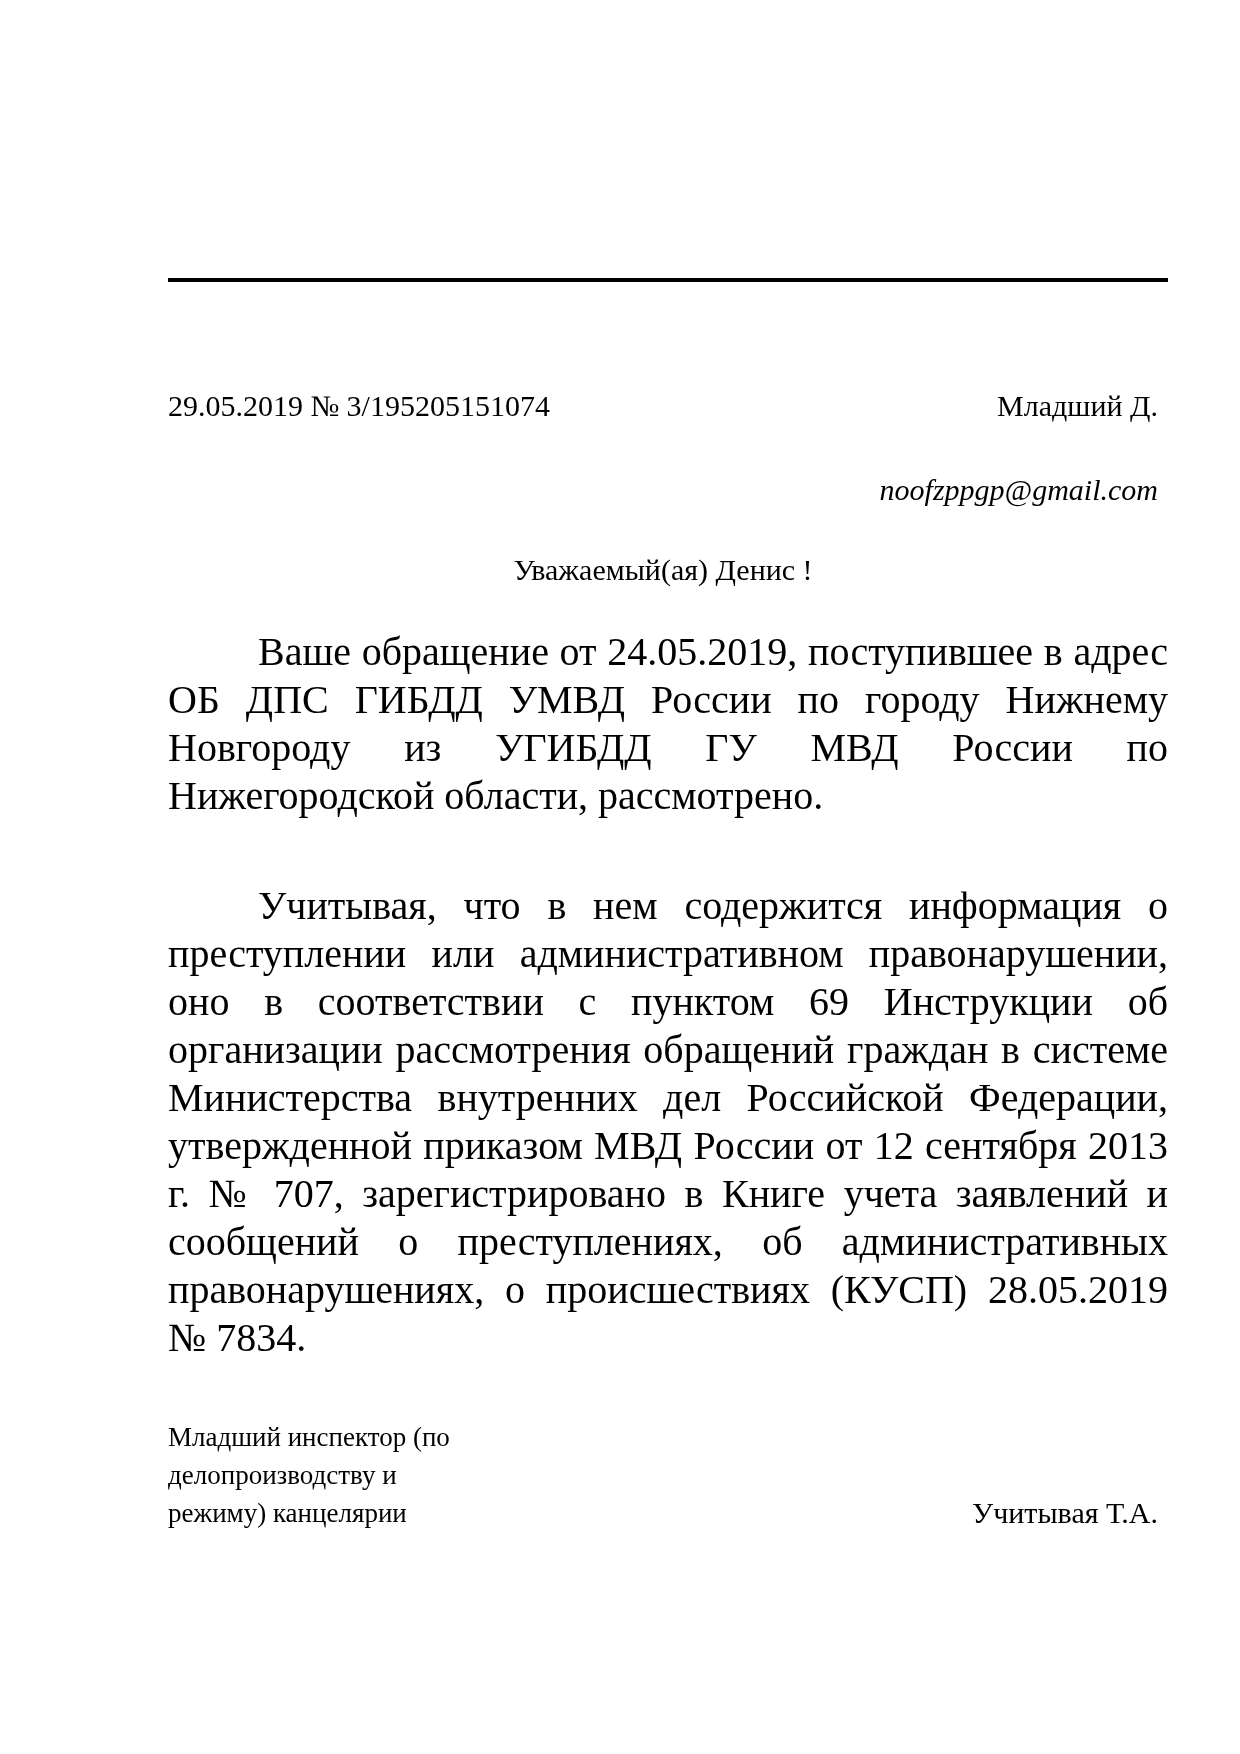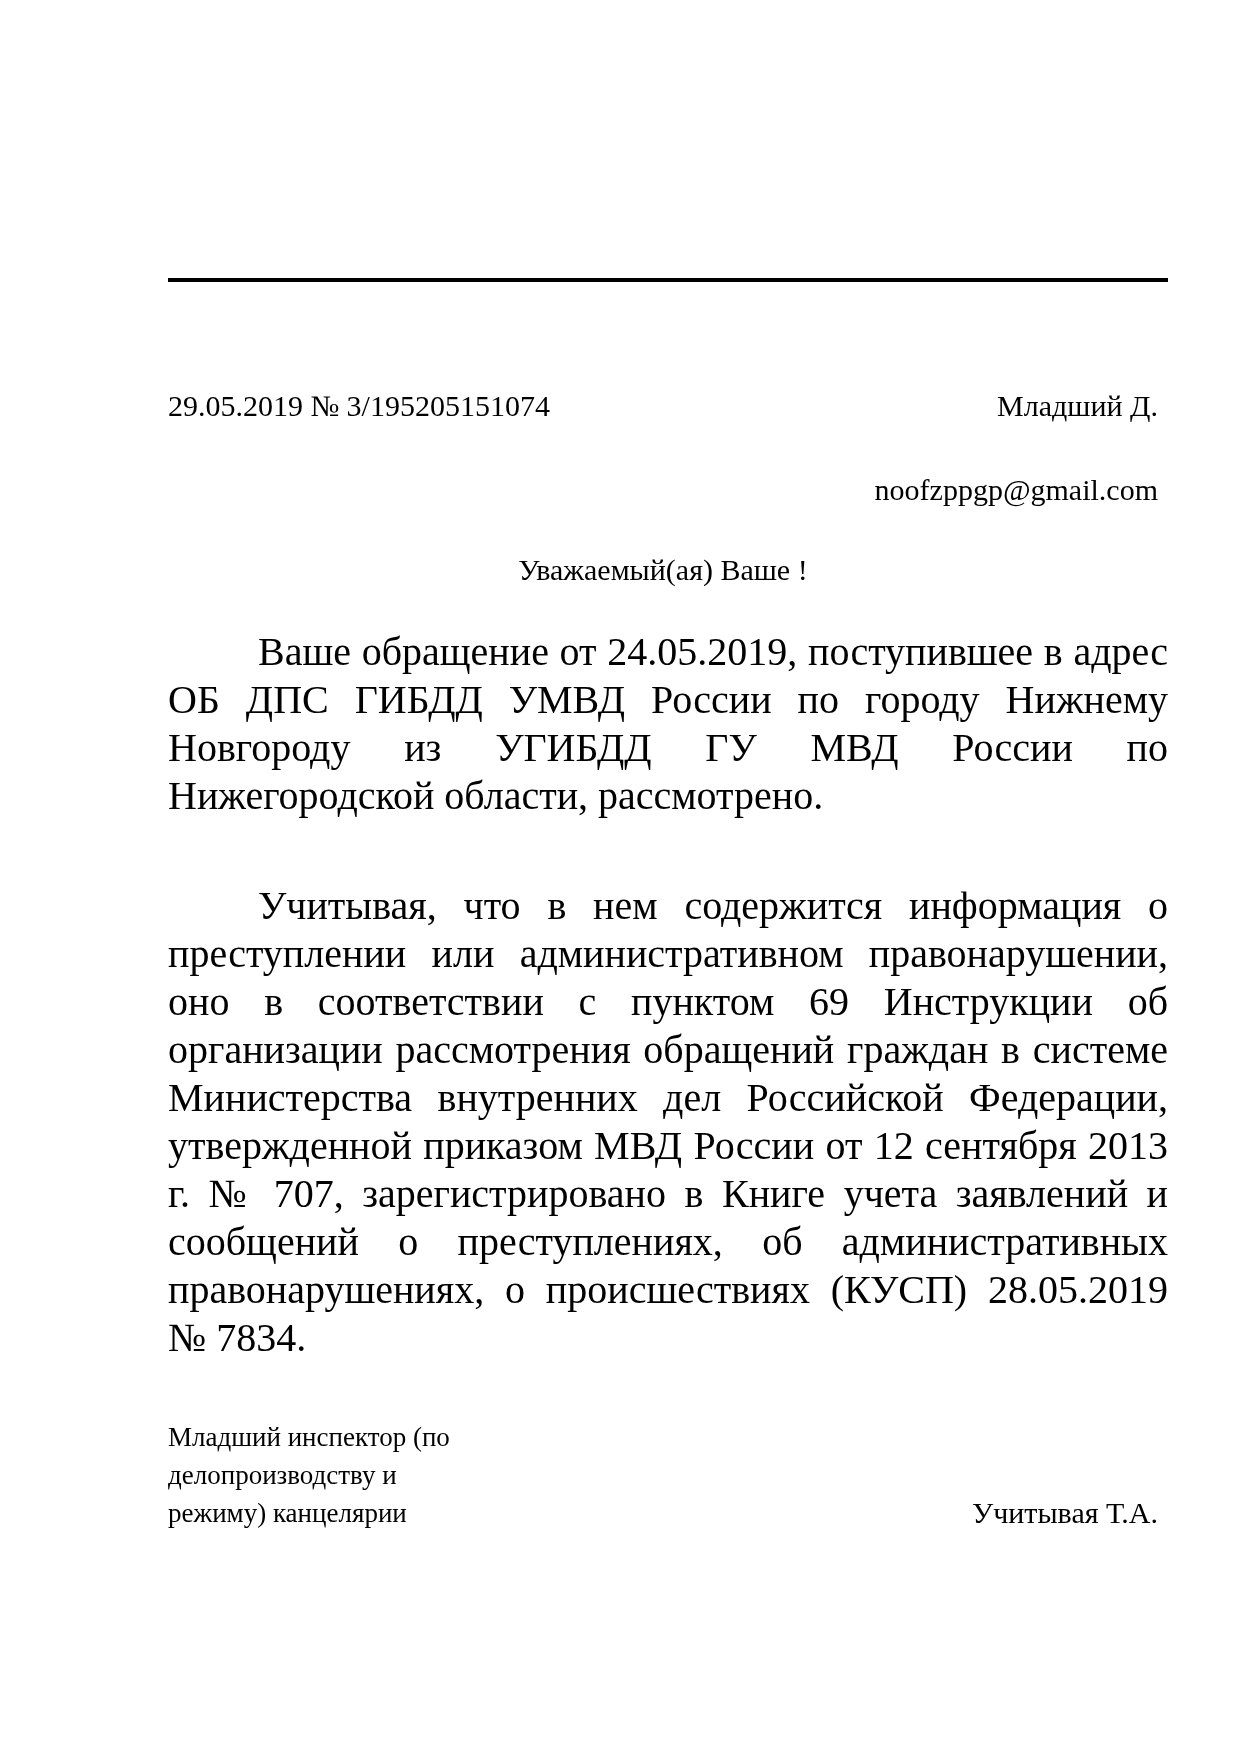--- a/index.html
+++ b/index.html
@@ -37,20 +37,21 @@
     white-space: nowrap;
   }
   .email-row {
     position: absolute;
     left: 168px;
     top: 472px;
     width: 990px;
     text-align: right;
     font-size: 30px;
     line-height: 36px;
+    font-style: italic;
   }
   .salutation {
     position: absolute;
     left: 168px;
     top: 552px;
     width: 990px;
     text-align: center;
     font-size: 30px;
     line-height: 36px;
   }
@@ -99,21 +100,21 @@
 
   <div class="ref-row">
     <span>29.05.2019 № 3/195205151074</span>
     <span>Младший Д.</span>
   </div>
 
   <div class="email-row">
     <span>noofzppgp@gmail.com</span>
   </div>
 
-  <div class="salutation">Уважаемый(ая) Ваше !</div>
+  <div class="salutation">Уважаемый(ая) Денис !</div>
 
   <div class="body-text">
     <p class="para-1">Ваше обращение от 24.05.2019, поступившее в адрес ОБ ДПС ГИБДД УМВД России по городу Нижнему Новгороду из УГИБДД ГУ МВД России по Нижегородской области, рассмотрено.</p>
     <p class="para-2">Учитывая, что в нем содержится информация о преступлении или административном правонарушении, оно в соответствии с пунктом 69 Инструкции об организации рассмотрения обращений граждан в системе Министерства внутренних дел Российской Федерации, утвержденной приказом МВД России от 12 сентября 2013 г. № 707, зарегистрировано в Книге учета заявлений и сообщений о преступлениях, об административных правонарушениях, о происшествиях (КУСП) 28.05.2019 № 7834.</p>
   </div>
 
   <div class="signature-row">
     <div class="sig-position">Младший инспектор (по делопроизводству и режиму) канцелярии</div>
     <div class="sig-name">Учитывая Т.А.</div>
   </div>

